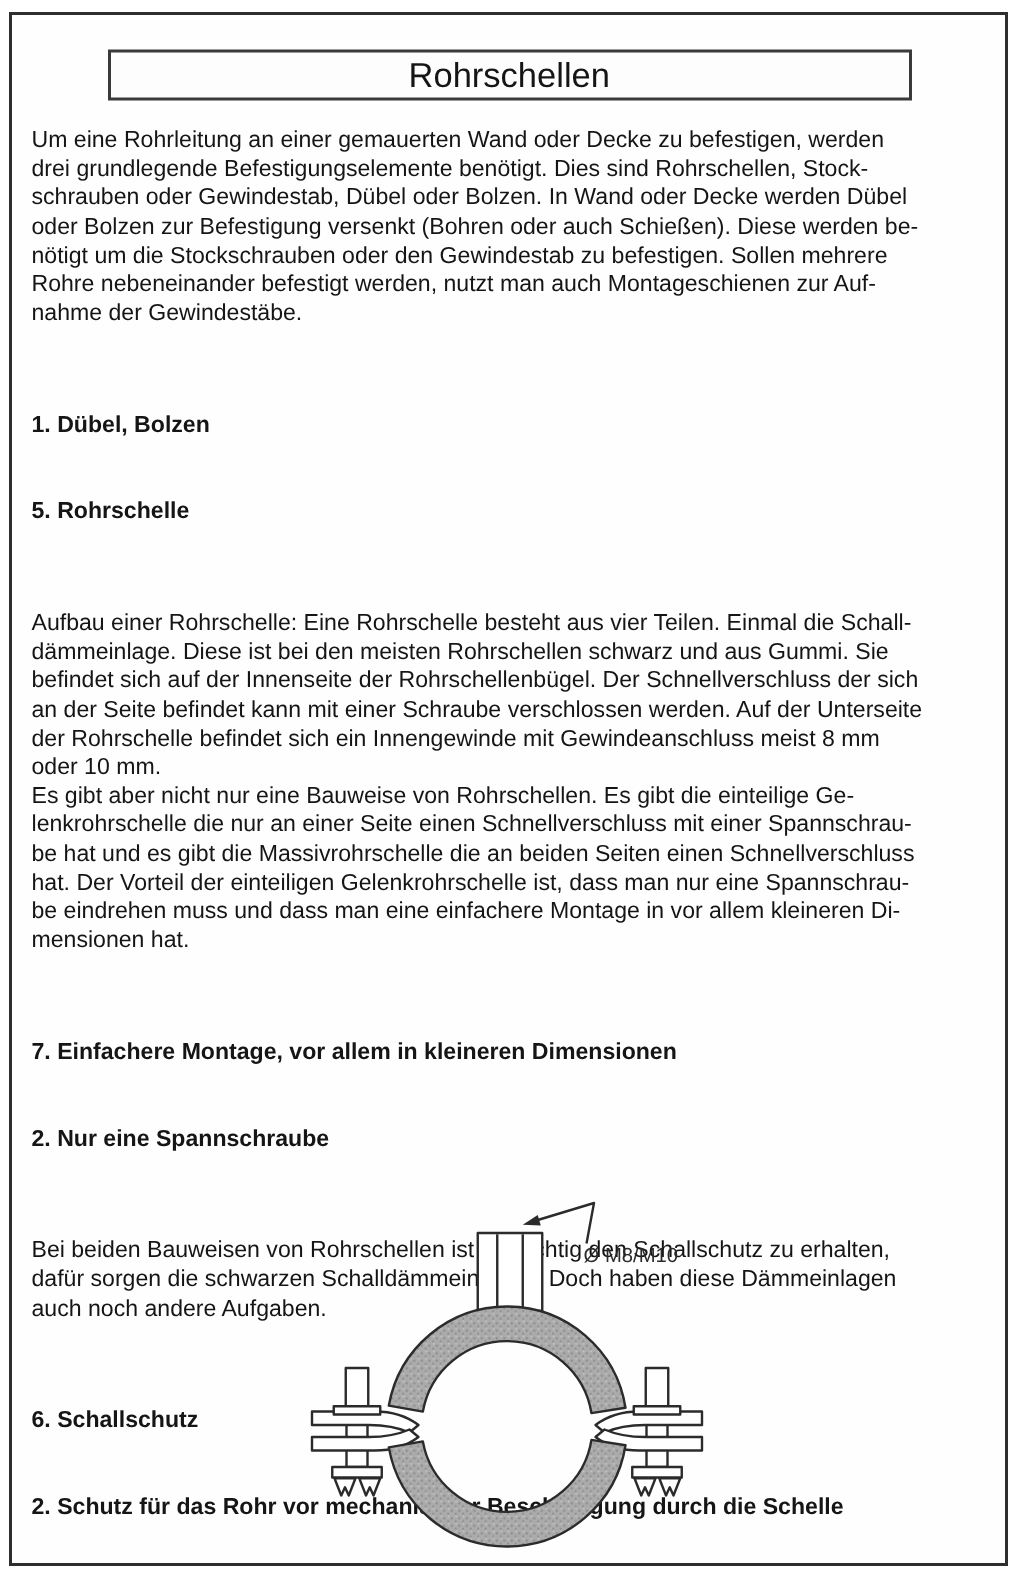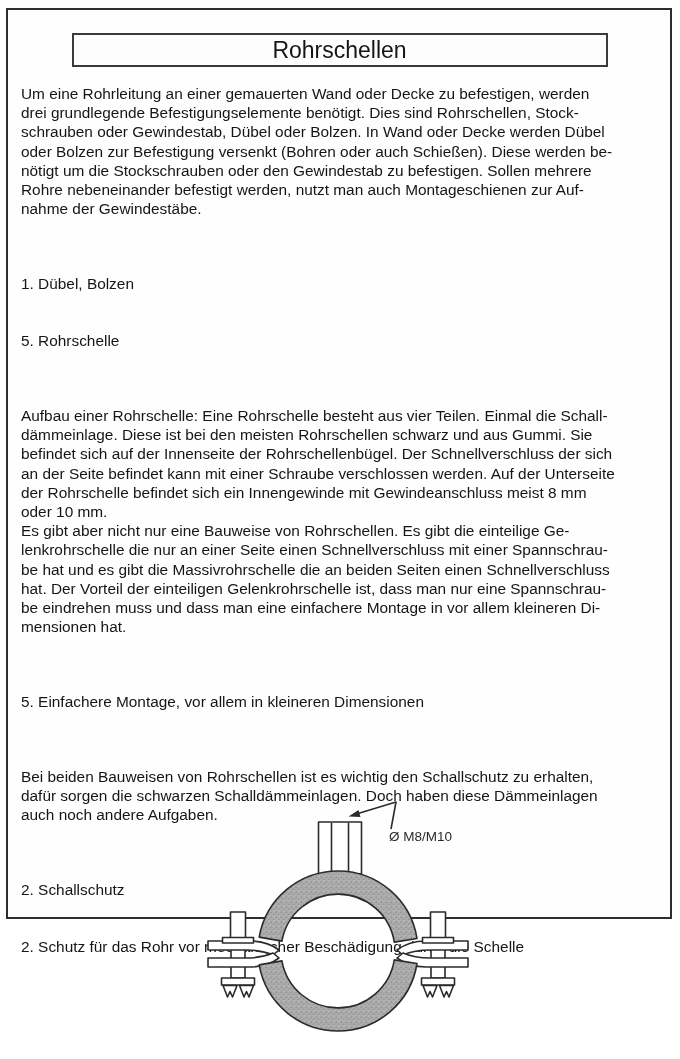--- a/index.html
+++ b/index.html
@@ -13,21 +13,21 @@
     height: 1059px;
     font-family: "Liberation Sans", sans-serif;
     color: #151515;
     overflow: hidden;
   }
   .sheet {
     position: absolute;
     left: 6px;
     top: 8px;
     width: 666px;
-    height: 911px;
+    height: 1036px;
     box-sizing: border-box;
     border: 2px solid #2e2e2e;
     background: #fefefe;
   }
   .content {
     padding: 23px 12px 0 13px;
   }
   .title-box {
     box-sizing: border-box;
     width: 536px;
@@ -39,21 +39,21 @@
     font-size: 23px;
     background: #fdfdfd;
   }
   .block {
     margin: 0 0 17px 0;
     font-size: 15.4px;
     line-height: 19.2px;
     white-space: pre;
   }
   .para { font-weight: normal; }
-  .list-block { font-weight: normal; }
+  .list-block { font-weight: bold; }
   .list-block .li { white-space: pre; }
   .figure-svg {
     position: absolute;
     left: 0;
     top: 795px;
   }
 </style>
 </head>
 <body>
 
@@ -84,29 +84,30 @@
 der Rohrschelle befindet sich ein Innengewinde mit Gewindeanschluss meist 8 mm
 oder 10 mm.
 Es gibt aber nicht nur eine Bauweise von Rohrschellen. Es gibt die einteilige Ge-
 lenkrohrschelle die nur an einer Seite einen Schnellverschluss mit einer Spannschrau-
 be hat und es gibt die Massivrohrschelle die an beiden Seiten einen Schnellverschluss
 hat. Der Vorteil der einteiligen Gelenkrohrschelle ist, dass man nur eine Spannschrau-
 be eindrehen muss und dass man eine einfachere Montage in vor allem kleineren Di-
 mensionen hat.</div>
 
     <div class="block list-block">
-      <div class="li">5. Einfachere Montage, vor allem in kleineren Dimensionen</div>
+      <div class="li">7. Einfachere Montage, vor allem in kleineren Dimensionen</div>
+      <div class="li">2. Nur eine Spannschraube</div>
     </div>
 
     <div class="block para">Bei beiden Bauweisen von Rohrschellen ist es wichtig den Schallschutz zu erhalten,
 dafür sorgen die schwarzen Schalldämmeinlagen. Doch haben diese Dämmeinlagen
 auch noch andere Aufgaben.</div>
 
     <div class="block list-block">
-      <div class="li">2. Schallschutz</div>
+      <div class="li">6. Schallschutz</div>
       <div class="li">2. Schutz für das Rohr vor mechanischer Beschädigung durch die Schelle</div>
       
       
       
     </div>
 
   </div>
 </div>
 
 <svg class="figure-svg" width="680" height="264" viewBox="0 0 680 264">

